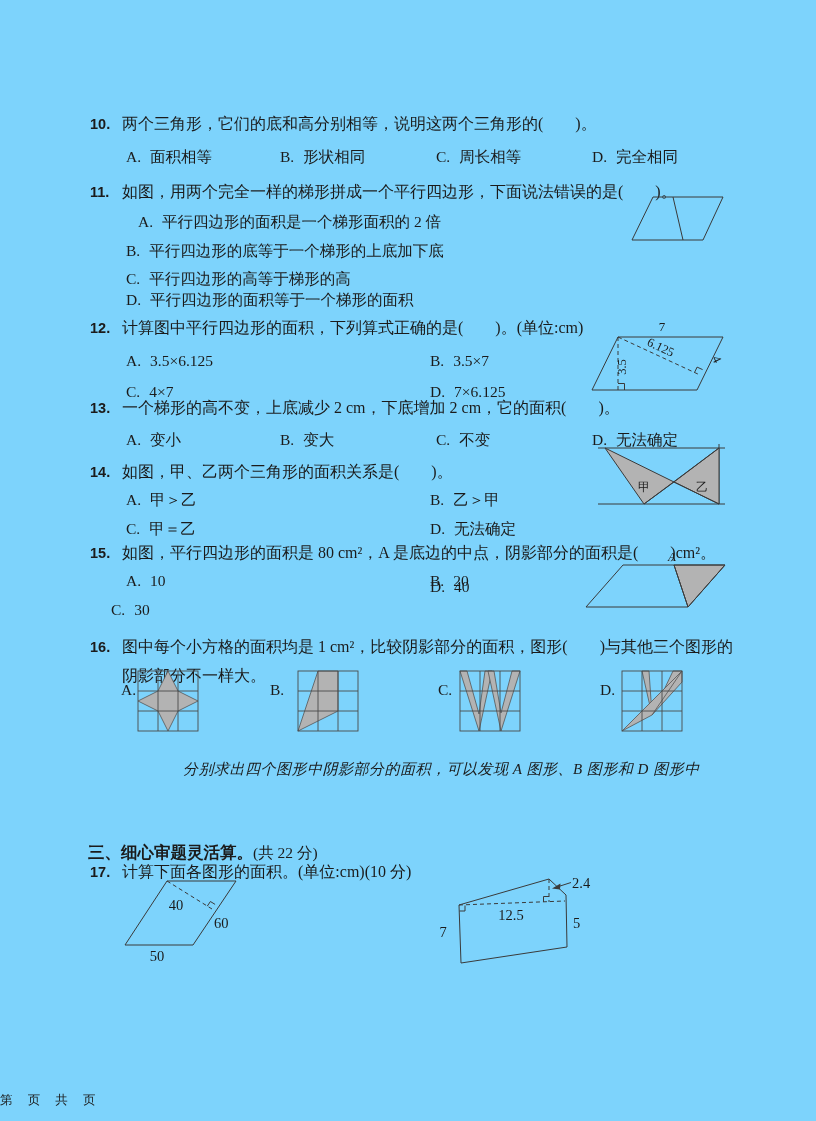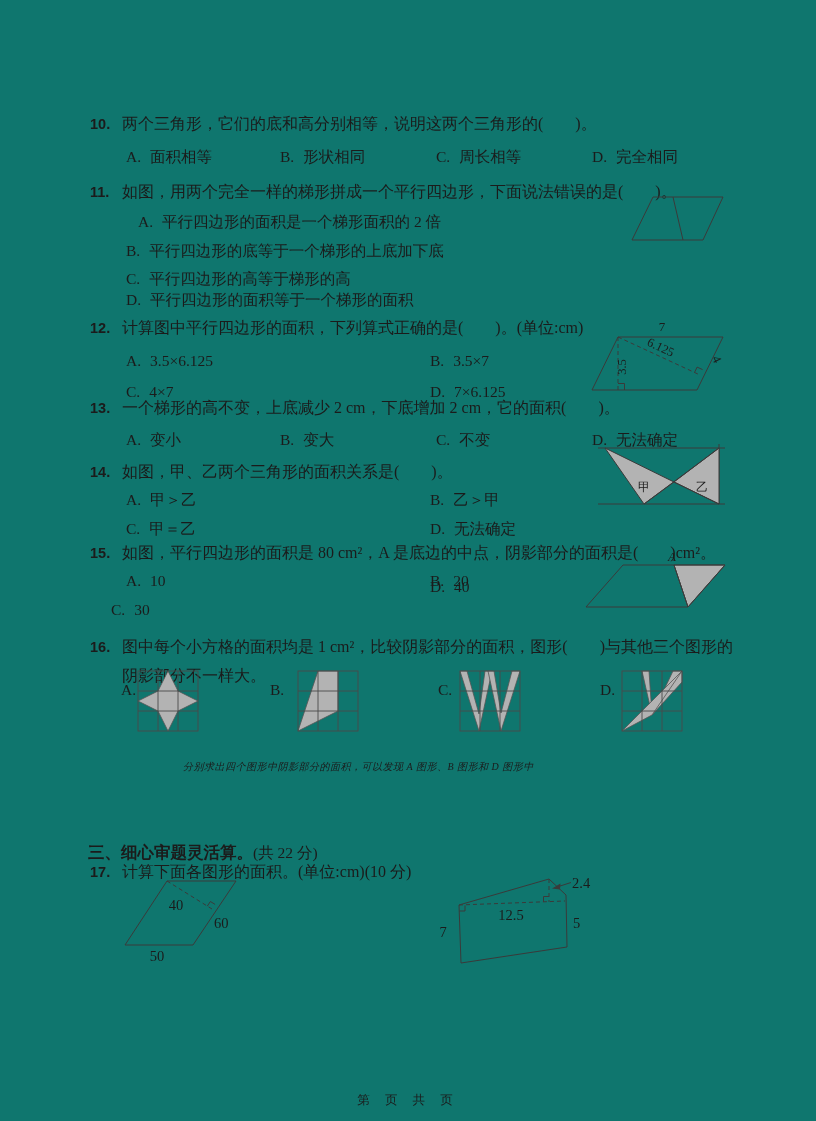--- a/index.html
+++ b/index.html
@@ -1,27 +1,27 @@
 <!DOCTYPE html>
 <html><head>
 <meta charset="utf-8">
 <style>
   html,body{margin:0;padding:0;background:#e8e8e8;}
-  #page{position:relative;width:816px;height:1121px;background:#0f766e;margin:0 auto;
+  #page{position:relative;width:816px;height:1121px;background:#7dd3fc;margin:0 auto;
         font-family:"Liberation Serif","DejaVu Serif",serif;color:#1b1b1b;overflow:hidden;}
   .abs{position:absolute;white-space:nowrap;}
   .qnum{font-family:"Liberation Sans","DejaVu Sans",sans-serif;font-weight:bold;font-size:14.5px;}
   .stem{font-size:16px;}
   .opt{font-size:15.5px;text-align:center;}
   .opt .ol{margin-right:9px;}
   .glabel{font-size:15.5px;}
-  .expl{font-size:10px;font-style:italic;letter-spacing:0.5px;}
+  .expl{font-size:15px;font-style:italic;letter-spacing:0.5px;}
   .sect-title{font-family:"Liberation Sans","DejaVu Sans",sans-serif;font-weight:bold;font-size:16.5px;}
   .sect-score{font-size:15.5px;}
-  .footer{left:0;top:1092px;width:816px;text-align:center;font-size:12.5px;letter-spacing:6px;}
+  .footer{left:0;top:1092px;width:816px;text-align:left;font-size:12.5px;letter-spacing:6px;}
   svg{position:absolute;overflow:visible;}
   svg text{font-family:"Liberation Serif","DejaVu Serif",serif;fill:#1b1b1b;}
   .fig-line{stroke:#3a3a3a;stroke-width:1;fill:none;}
   .fig-dash{stroke:#3a3a3a;stroke-width:1;fill:none;stroke-dasharray:4 3;}
   .fig-shade{fill:#b3b3b3;stroke:#3a3a3a;stroke-width:1;}
   .grid-line{stroke:#4a4a4a;stroke-width:0.9;fill:none;}
   .grid-shade{fill:#b3b3b3;stroke:#565656;stroke-width:0.8;}
 </style>
 </head>
 <body>

